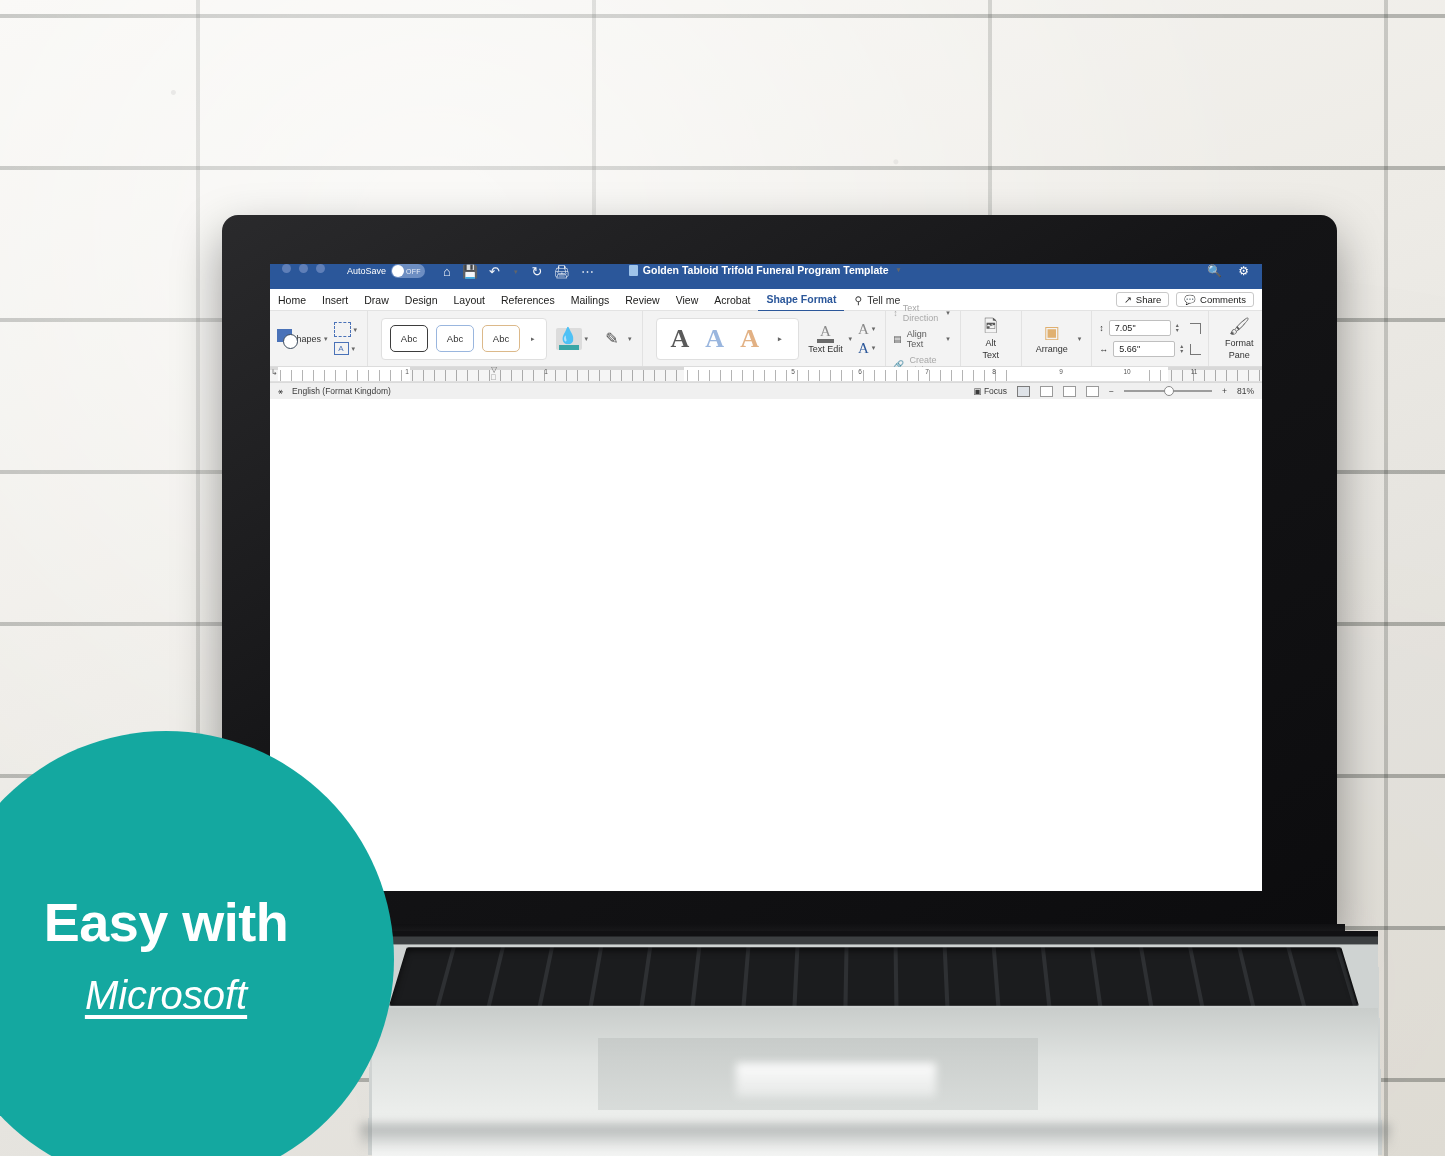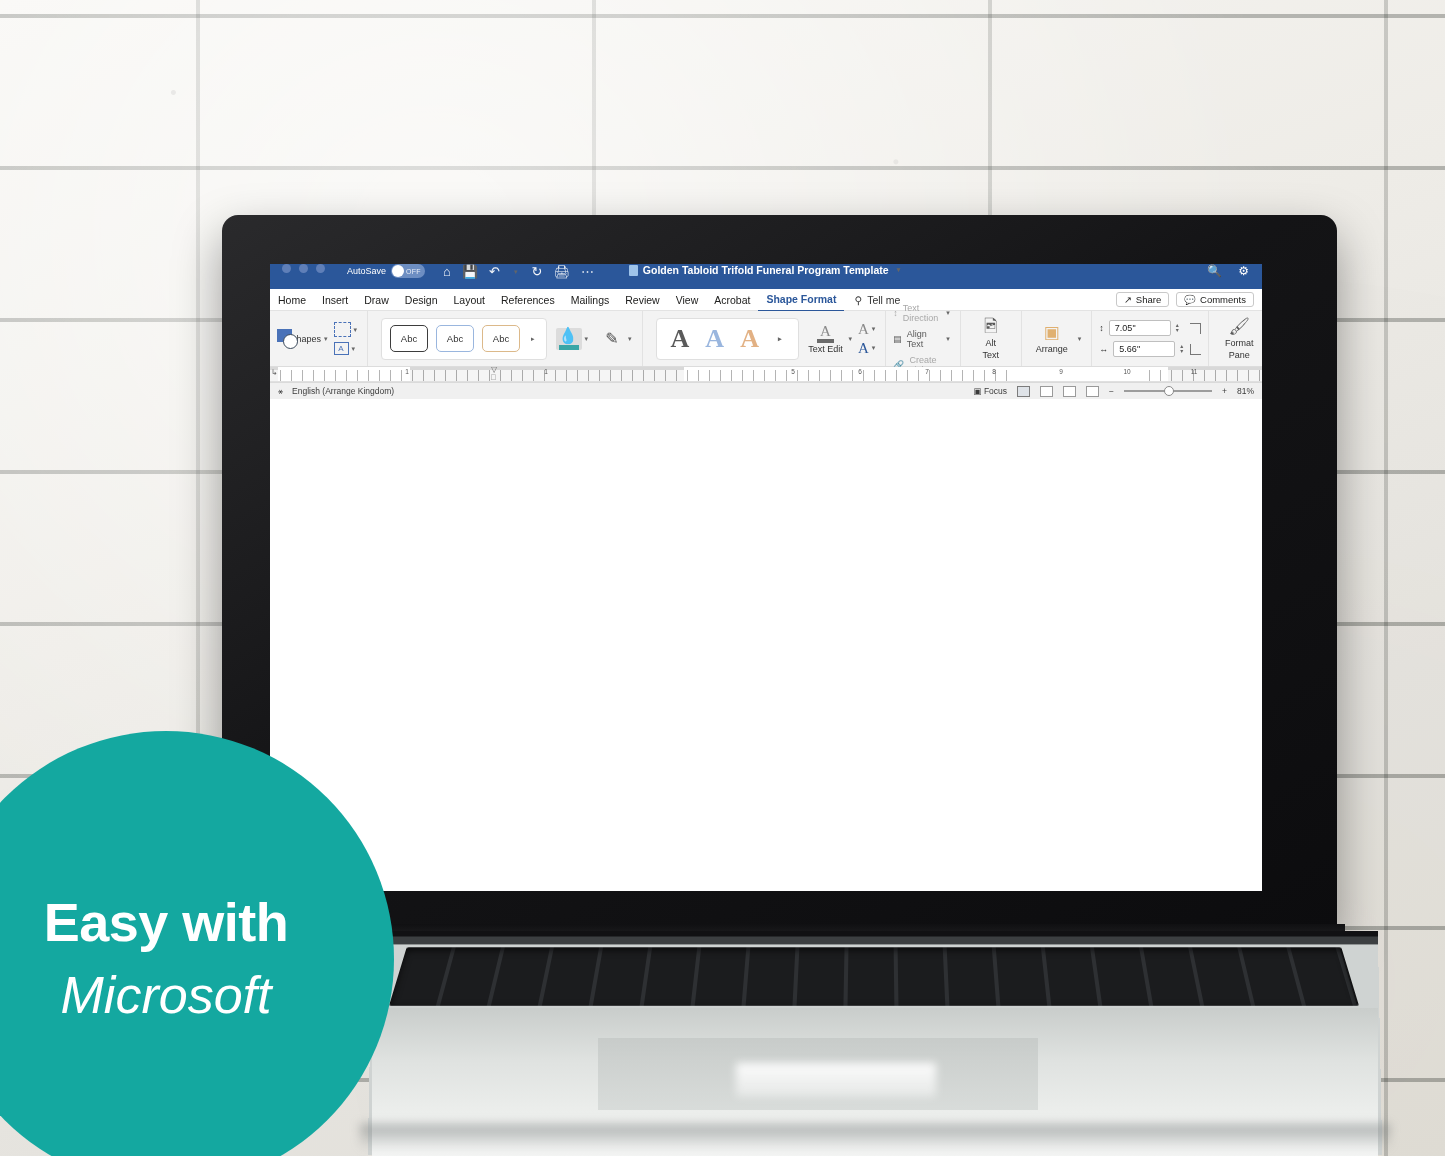--- a/index.html
+++ b/index.html
@@ -244,21 +244,21 @@
   .zoomknob { position:absolute; left:40px; top:-4px; width:10px; height:10px; border-radius:50%; background:#fff; border:1px solid #8a8a8a; }
 
   
   .promo {
     position:absolute; left:-62px; top:731px; width:456px; height:456px;
     background:#14a8a0; border-radius:50%; z-index:60;
     display:flex; flex-direction:column; align-items:center; justify-content:center;
     color:#fff; text-align:center; padding:0 34px;
   }
   .promo .l1 { font-size:54px; font-weight:bold; line-height:60px; letter-spacing:-.5px; }
-  .promo .l2 { font-size:52px; font-style:italic; line-height:62px; 
+  .promo .l2 { font-size:40px; font-style:italic; line-height:62px; text-decoration:underline;
                text-underline-offset:6px; margin-top:12px; }
 </style>
 </head>
 <body>
 
 <div id="wall"></div>
 
 <div id="laptop">
   <div class="lid"></div>
   <div class="lid-bottom"></div>
@@ -505,21 +505,21 @@
             <span class="sw" style="background: rgb(255, 192, 0);"></span>
             <span class="sw" style="background: rgb(91, 155, 213);"></span>
             <span class="sw" style="background: rgb(112, 173, 71);"></span>
           </div>
 
       </div>
     </div>
 
     <div class="statusbar">
       <span>⚹</span>
-      <span>English (Arrange Kingdom)</span>
+      <span>English (Format Kingdom)</span>
       <span class="sb-right">
         <span>▣ <span>Focus</span></span>
         <span class="viewbtn active"></span>
         <span class="viewbtn"></span>
         <span class="viewbtn"></span>
         <span class="viewbtn"></span>
         <span>−</span>
         <span class="zoomtrack">
             <span class="zoomknob"></span>
           </span>

